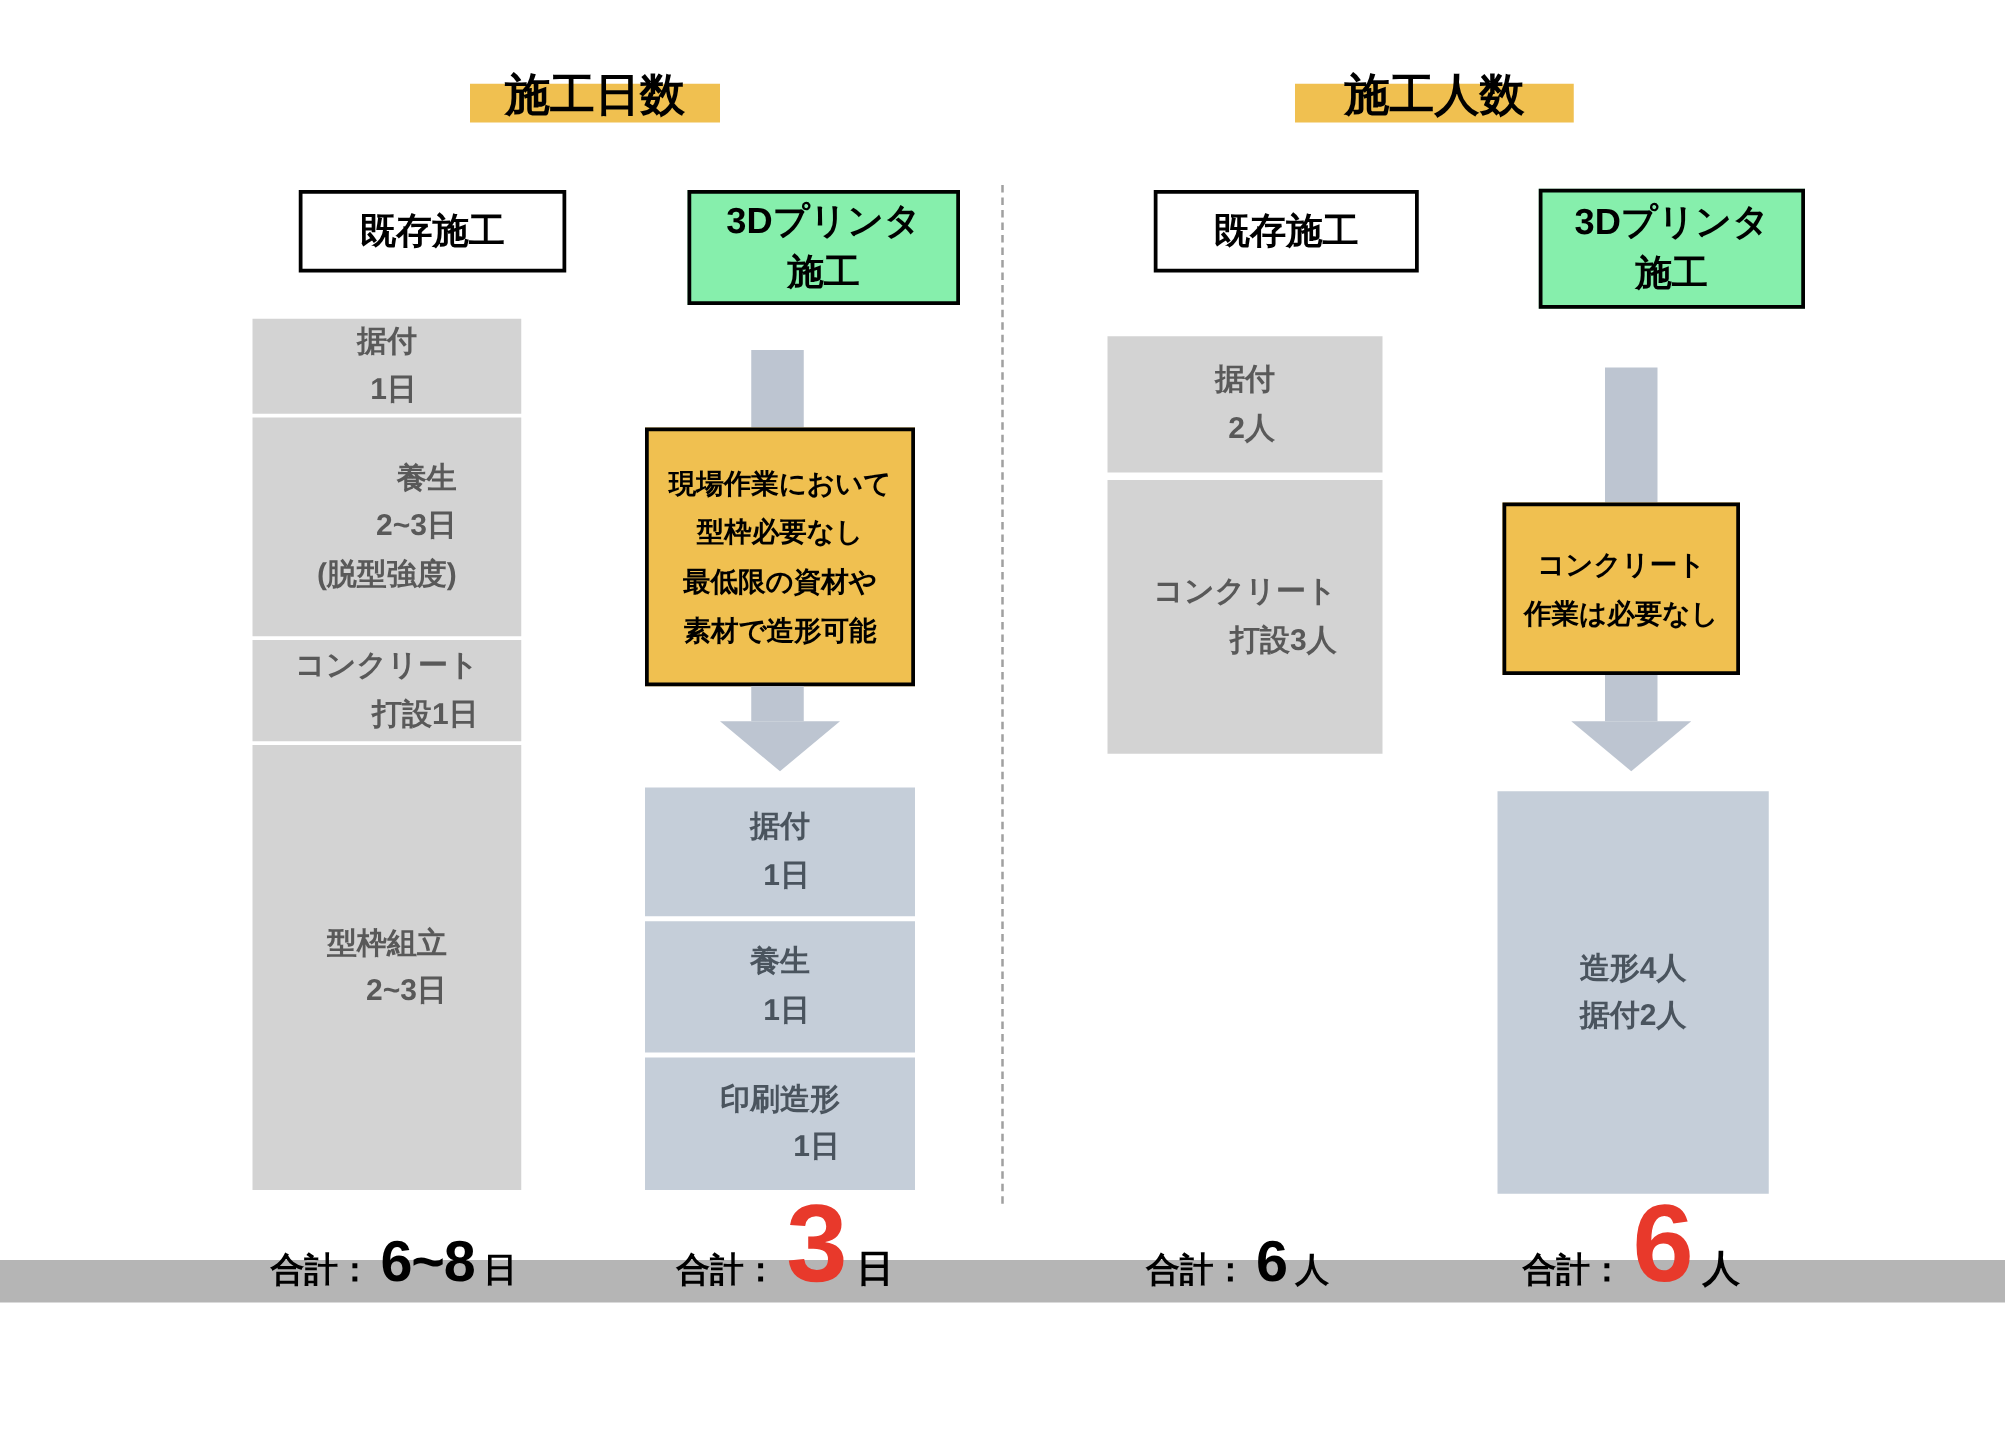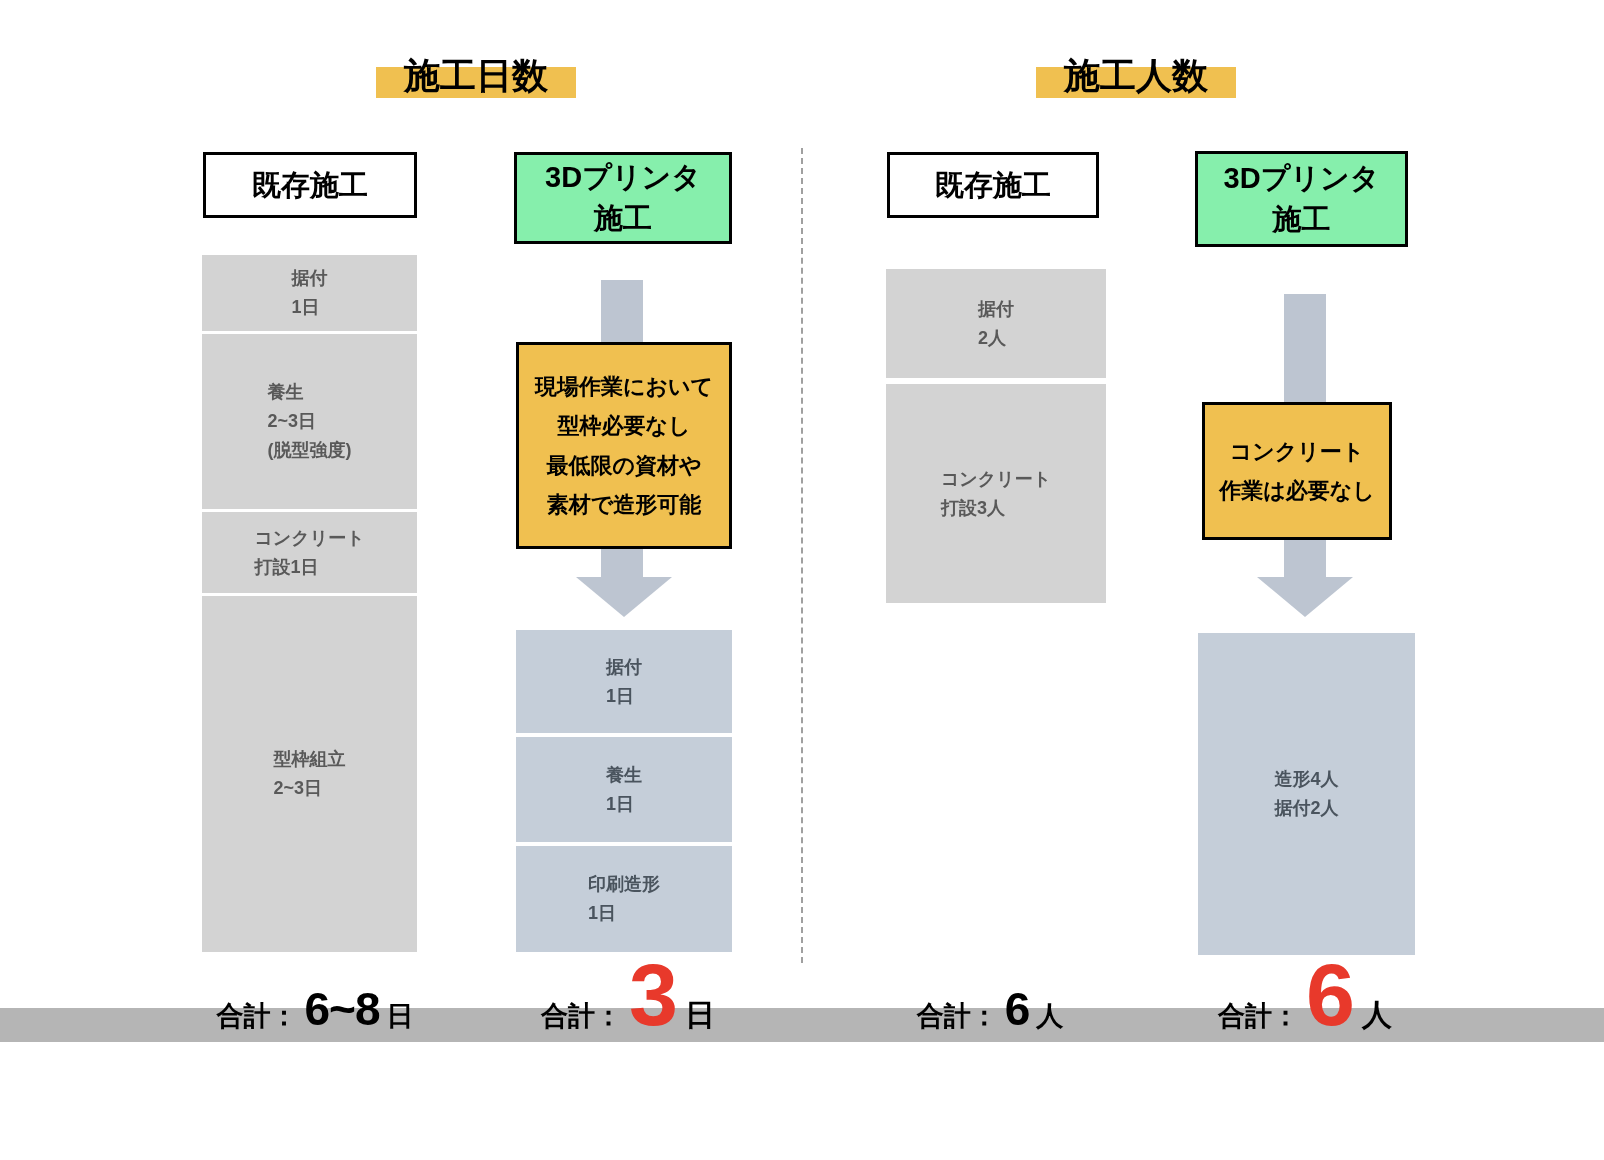--- a/index.html
+++ b/index.html
@@ -11,28 +11,28 @@
   
   .badge-rect{background:#F0C050;}
   .badge-text{
     position:absolute;left:50%;transform:translateX(-50%);bottom:4px;
     font-size:36px;font-weight:bold;line-height:1;white-space:nowrap;color:#000;
   }
   
   .hdr{
     display:flex;align-items:center;justify-content:center;text-align:center;
     font-weight:bold;font-size:29px;line-height:1.4;white-space:pre-line;
-    border:3px solid #000;box-sizing:border-box;color:#000;
+    border:3px solid #000;box-sizing:border-box;color:#000;margin-left:36px;
   }
   .hdr-white{background:#ffffff;}
   .hdr-yellow{background:#86efac;}
   
   .box{
-    display:flex;align-items:center;justify-content:center;text-align:left;
-    font-weight:bold;font-size:18px;line-height:1.6;white-space:pre-line;
+    display:flex;align-items:center;justify-content:center;text-align:right;
+    font-weight:bold;font-size:24px;line-height:1.6;white-space:pre-line;
   }
   .gbox{background:#D3D3D3;color:#595959;}
   .bbox{background:#C5CED9;color:#4A545E;}
   
   .callout{
     background:#F0C050;border:3px solid #000;box-sizing:border-box;
     display:flex;align-items:center;justify-content:center;text-align:center;
     font-weight:bold;font-size:22px;line-height:1.78;white-space:pre-line;color:#000;font-family:Liberation Serif, serif;
   }
   
@@ -54,21 +54,21 @@
   .title{position:absolute;left:0;width:1604px;text-align:center;font-weight:bold;font-size:34px;color:#000;}
 </style>
 </head>
 <body>
 
 <div class="stage">
 
   <div class="abs badge-rect" style="left:376px;top:67px;width:200px;height:31px;">
     <span class="badge-text">施工日数</span>
   </div>
-  <div class="abs badge-rect" style="left:1036px;top:67px;width:200px;height:31px;">
+  <div class="abs badge-rect" style="left:1036px;top:67px;width:200px;height:31px;padding-left:23px;">
     <span class="badge-text">施工人数</span>
   </div>
 
   <div class="abs vline" style="left:801px;top:148px;height:815px;"></div>
 
   <div class="abs hdr hdr-white" style="left:203px;top:152px;width:214px;height:66px;">既存施工</div>
   <div class="abs box gbox" style="left:202px;top:255px;width:215px;height:76px;">据付
 1日</div>
   <div class="abs box gbox" style="left:202px;top:334px;width:215px;height:175px;">養生
 2~3日

